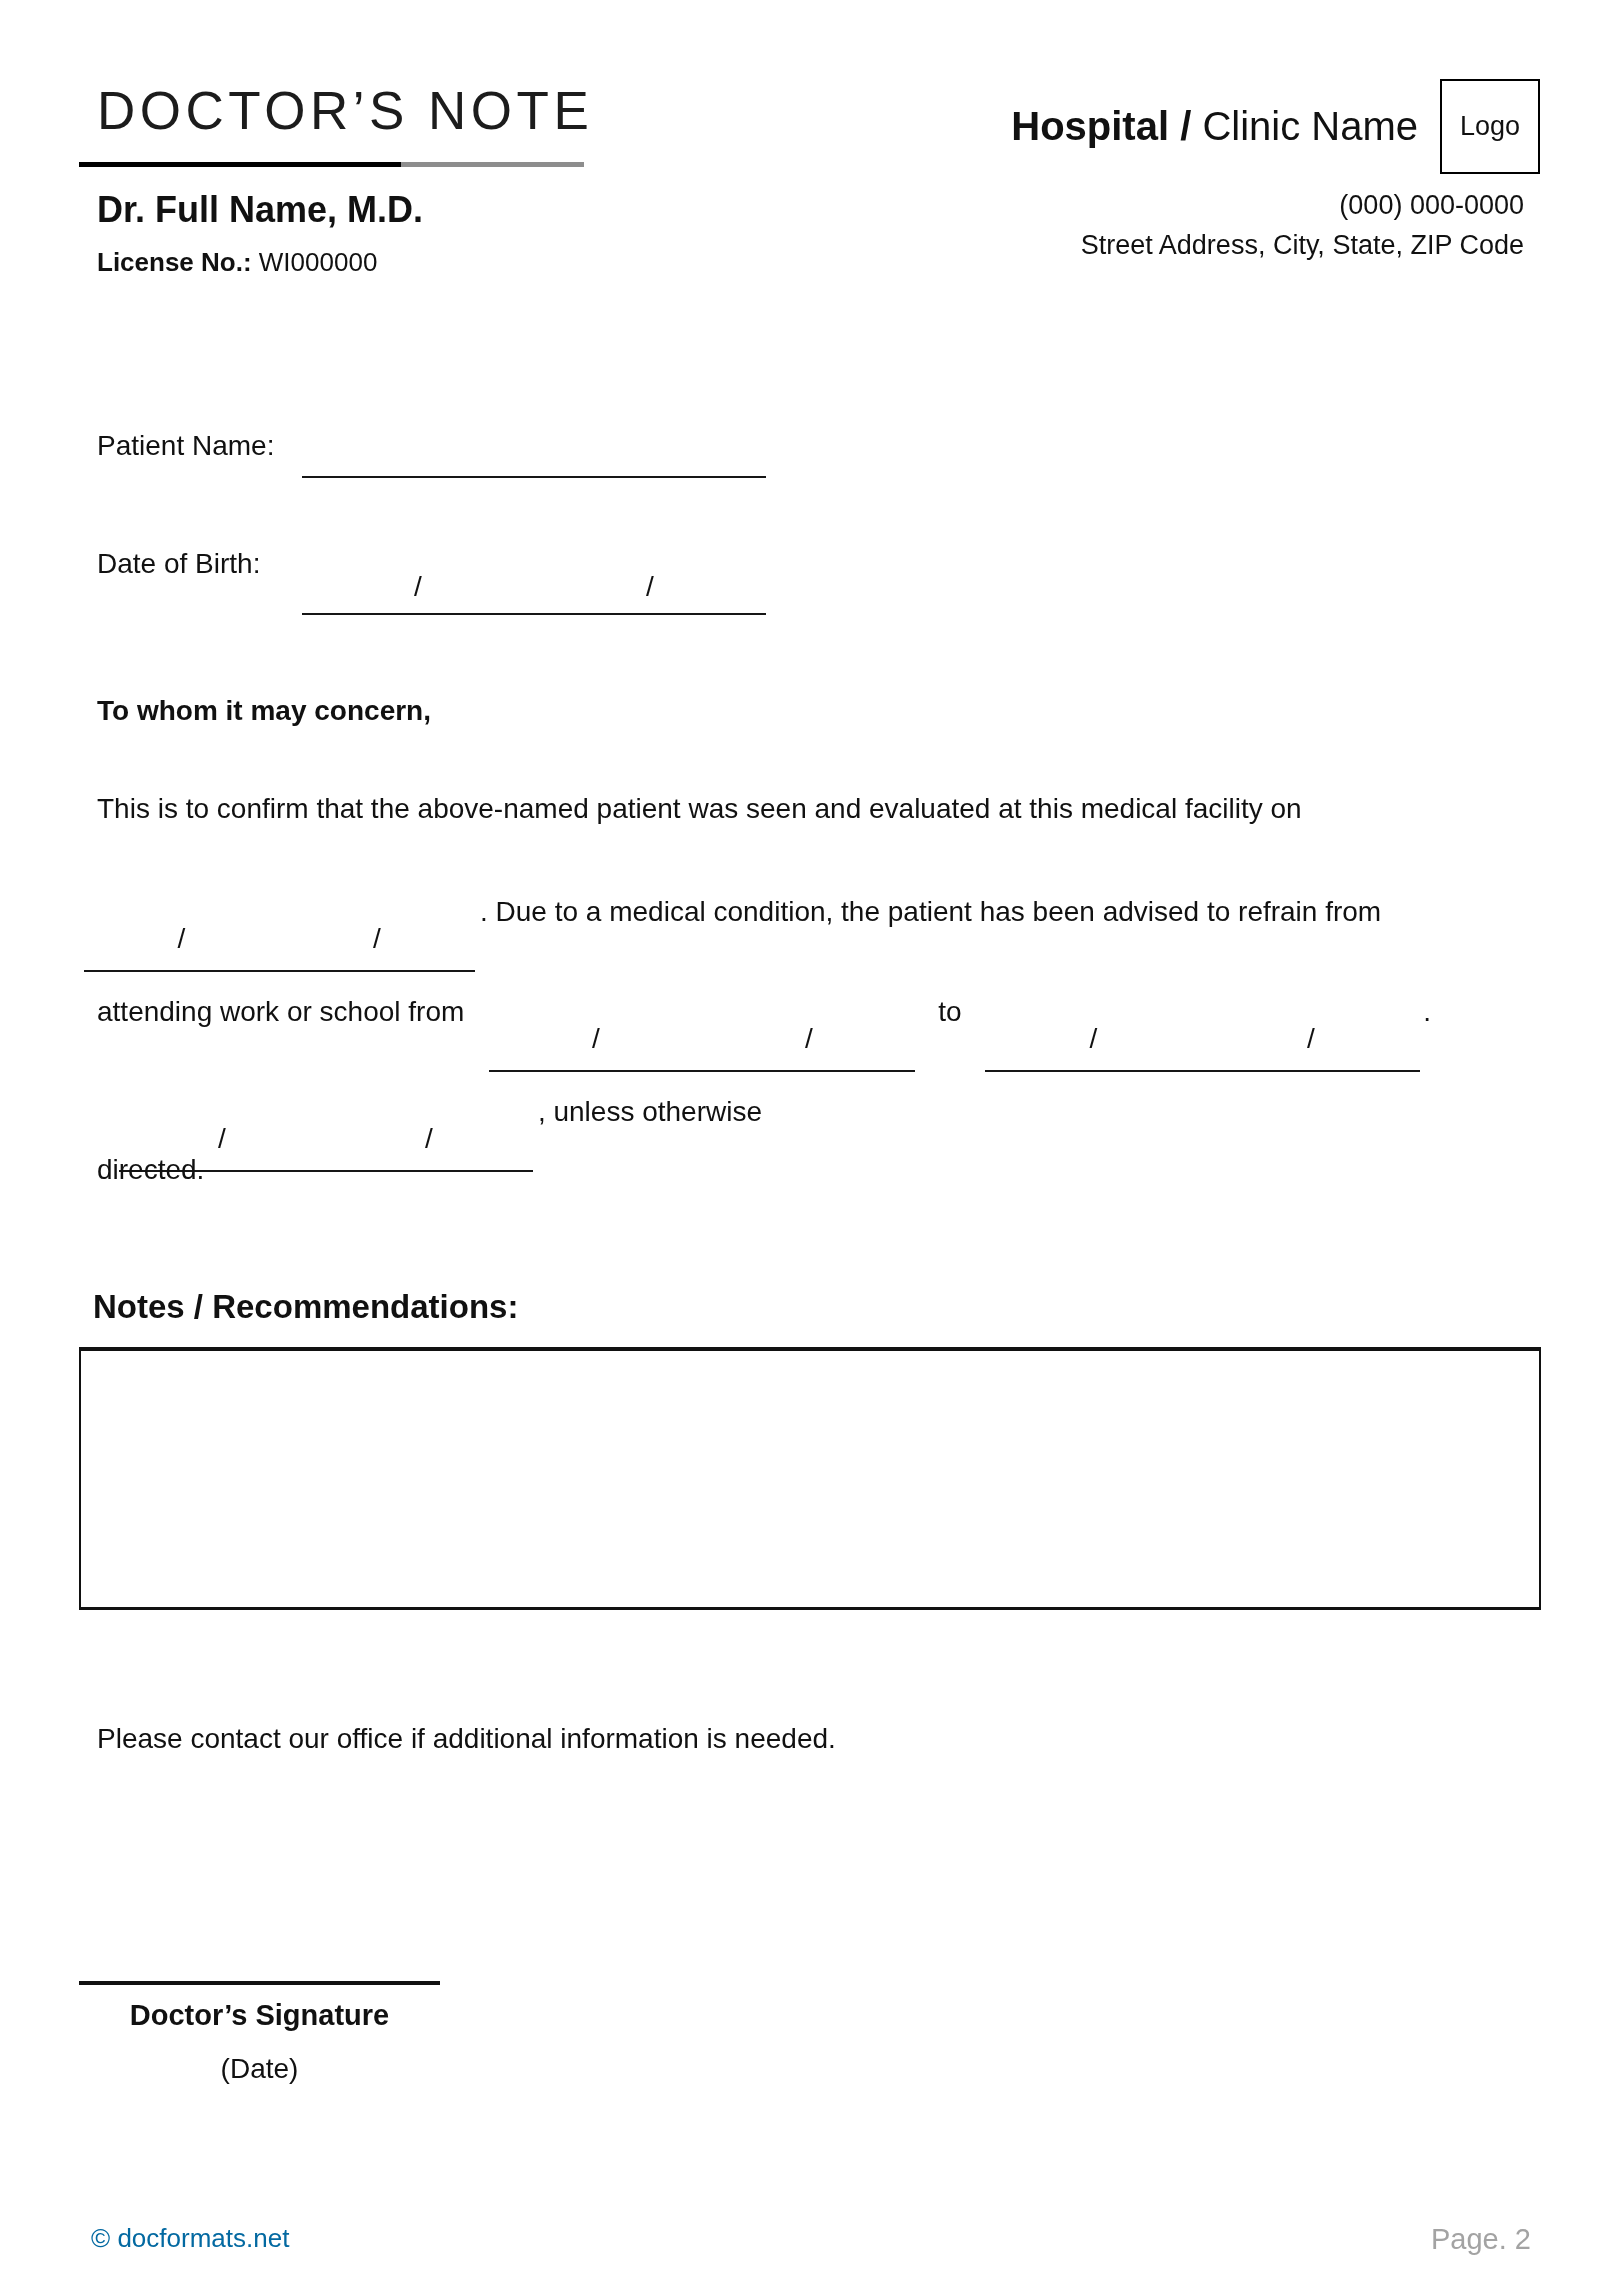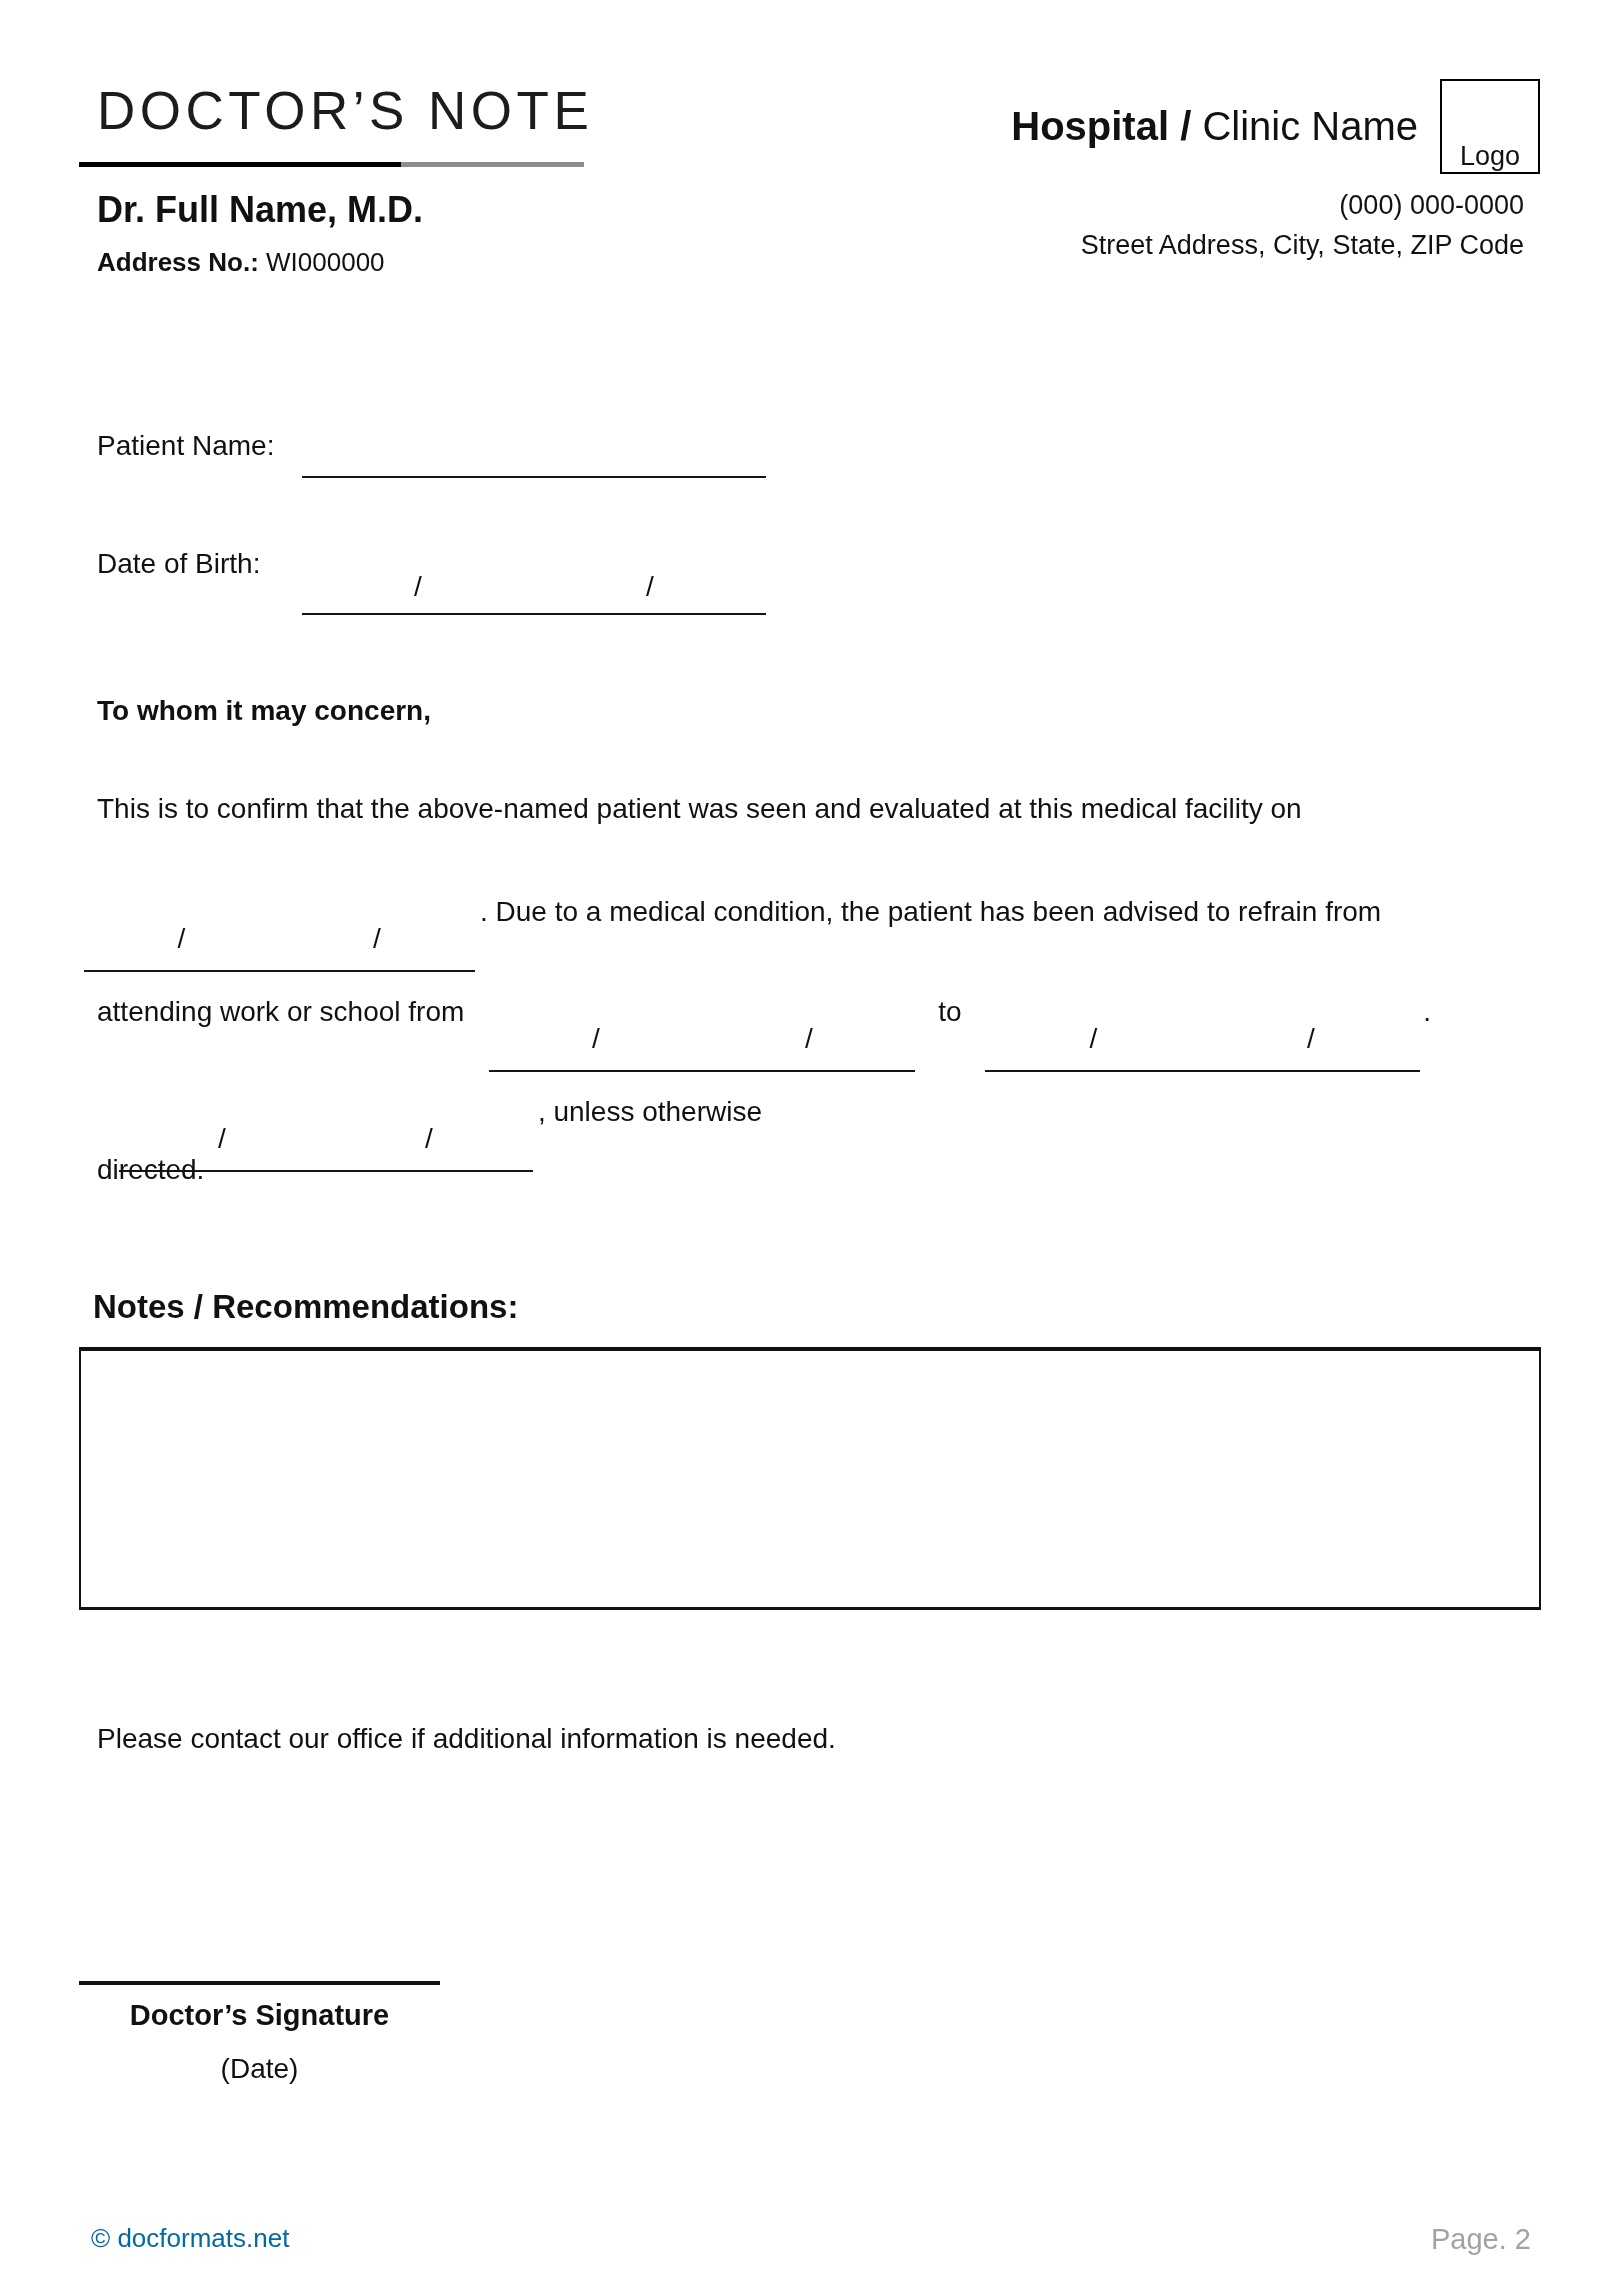--- a/index.html
+++ b/index.html
@@ -46,21 +46,21 @@
     align-items: flex-end;
   }
   .clinic-row { display: flex; align-items: center; gap: 22px; }
   .clinic-name { font-size: 40px; white-space: nowrap; }
   .clinic-name .bold { font-weight: 700; }
   .logo-box {
     width: 100px;
     height: 95px;
     border: 2.7px solid #000000;
     display: flex;
-    align-items: flex-end;
+    align-items: center;
     justify-content: center;
     font-size: 27px;
   }
   .phone   { margin-top: 16px; margin-right: 16px; font-size: 27px; }
   .address { margin-top: 9px; margin-right: 16px; font-size: 27px; }
 
   
   .form-row { position: absolute; left: 97px; white-space: nowrap; font-size: 28px; }
   .row-patient { top: 430px; }
   .row-dob     { top: 548px; }
@@ -168,21 +168,21 @@
 
 <div class="page">
 
   <div class="header-left">
     <div class="doc-title">DOCTOR’S NOTE</div>
     <div class="title-divider">
       <div class="seg-black"></div>
       <div class="seg-gray"></div>
     </div>
     <div class="doctor-name">Dr. Full Name, M.D.</div>
-    <div class="license-line"><span class="lbl">Address No.:</span><span> WI000000</span></div>
+    <div class="license-line"><span class="lbl">License No.:</span><span> WI000000</span></div>
   </div>
 
   <div class="header-right">
     <div class="clinic-row">
       <div class="clinic-name"><span class="bold">Hospital /</span><span> Clinic Name</span></div>
       <div class="logo-box">
         <span>Logo</span>
       </div>
     </div>
     <div class="phone">(000) 000-0000</div>

